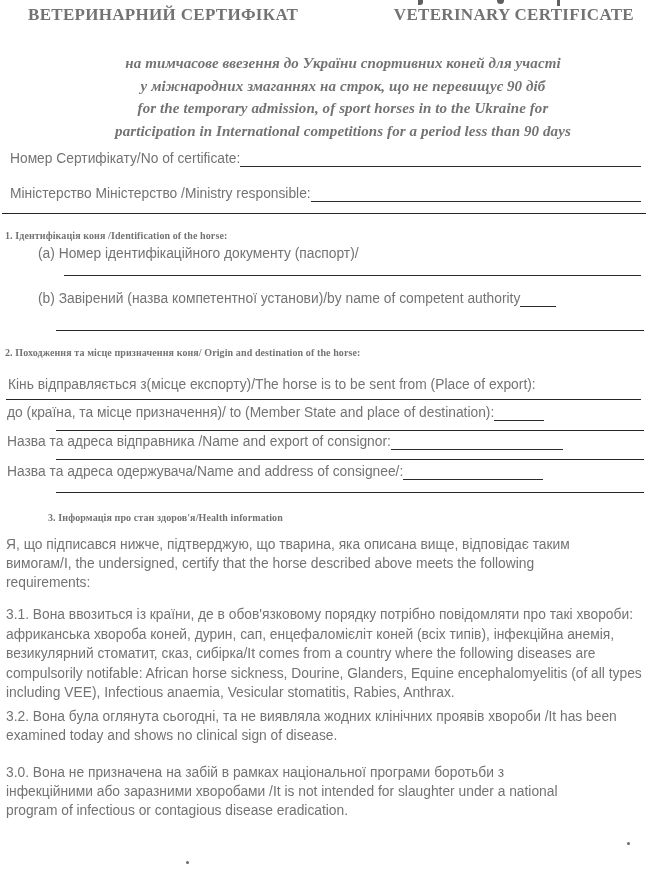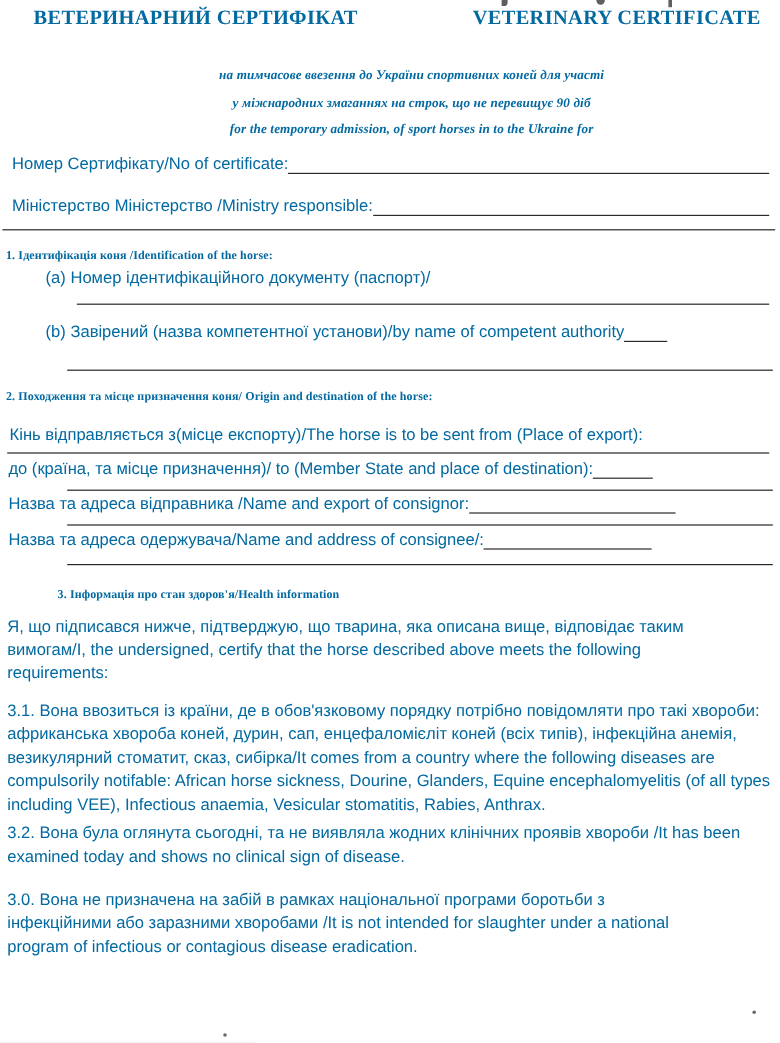--- a/index.html
+++ b/index.html
@@ -1,32 +1,32 @@
 <!DOCTYPE html>
 <html><head>
 <meta charset="utf-8">
 <style>
   html,body{margin:0;padding:0;background:#e8e8e8;}
   .page{
     width:650px;height:869px;margin:0 auto;background:#ffffff;
-    position:relative;overflow:hidden;color:#0369a1;
+    position:relative;overflow:hidden;color:#737373;
     font-family:"Liberation Sans",sans-serif;font-size:13.8px;
   }
   
   .header{
     display:flex;justify-content:space-between;align-items:baseline;
     padding:5px 16px 0 28px;
     font-family:"Liberation Serif",serif;font-weight:bold;font-size:17px;
     letter-spacing:.3px;
   }
   
   .subtitle{
     margin-top:27px;padding-left:36px;text-align:center;
     font-family:"Liberation Serif",serif;font-style:italic;font-weight:bold;
-    font-size:11px;line-height:22.5px;letter-spacing:.1px;
+    font-size:15px;line-height:22.5px;letter-spacing:.1px;
   }
   
   .field-row{display:flex;align-items:flex-end;margin-left:10px;margin-right:9px;}
   .field-row .lbl{white-space:nowrap;padding-bottom:1px;}
   .fill{flex:1;border-bottom:1.6px solid #2c2c2c;height:13px;}
   .fill.w36{flex:0 0 36px;}
   .fill.w50{flex:0 0 50px;}
   .fill.w172{flex:0 0 172px;}
   .fill.w140{flex:0 0 140px;}
   .mt9{margin-top:9px;}  .mt19{margin-top:19px;}
@@ -67,20 +67,21 @@
 
   <div class="header">
     <span>ВЕТЕРИНАРНИЙ СЕРТИФІКАТ</span>
     <span>VETERINARY CERTIFICATE</span>
   </div>
 
   <div class="subtitle">
     <div>на тимчасове ввезення до України спортивних коней для участі</div>
     <div>у міжнародних змаганнях на строк, що не перевищує 90 діб</div>
     <div>for the temporary admission, of sport horses in to the Ukraine for</div>
+    <div>participation in International competitions for a period less than 90 days</div>
   </div>
 
   <div class="field-row mt9">
     <span class="lbl">Номер Сертифікату/No of certificate:</span>
     <span class="fill"></span>
   </div>
 
   <div class="field-row mt19">
     <span class="lbl">Міністерство Міністерство /Ministry responsible:</span>
     <span class="fill"></span>

